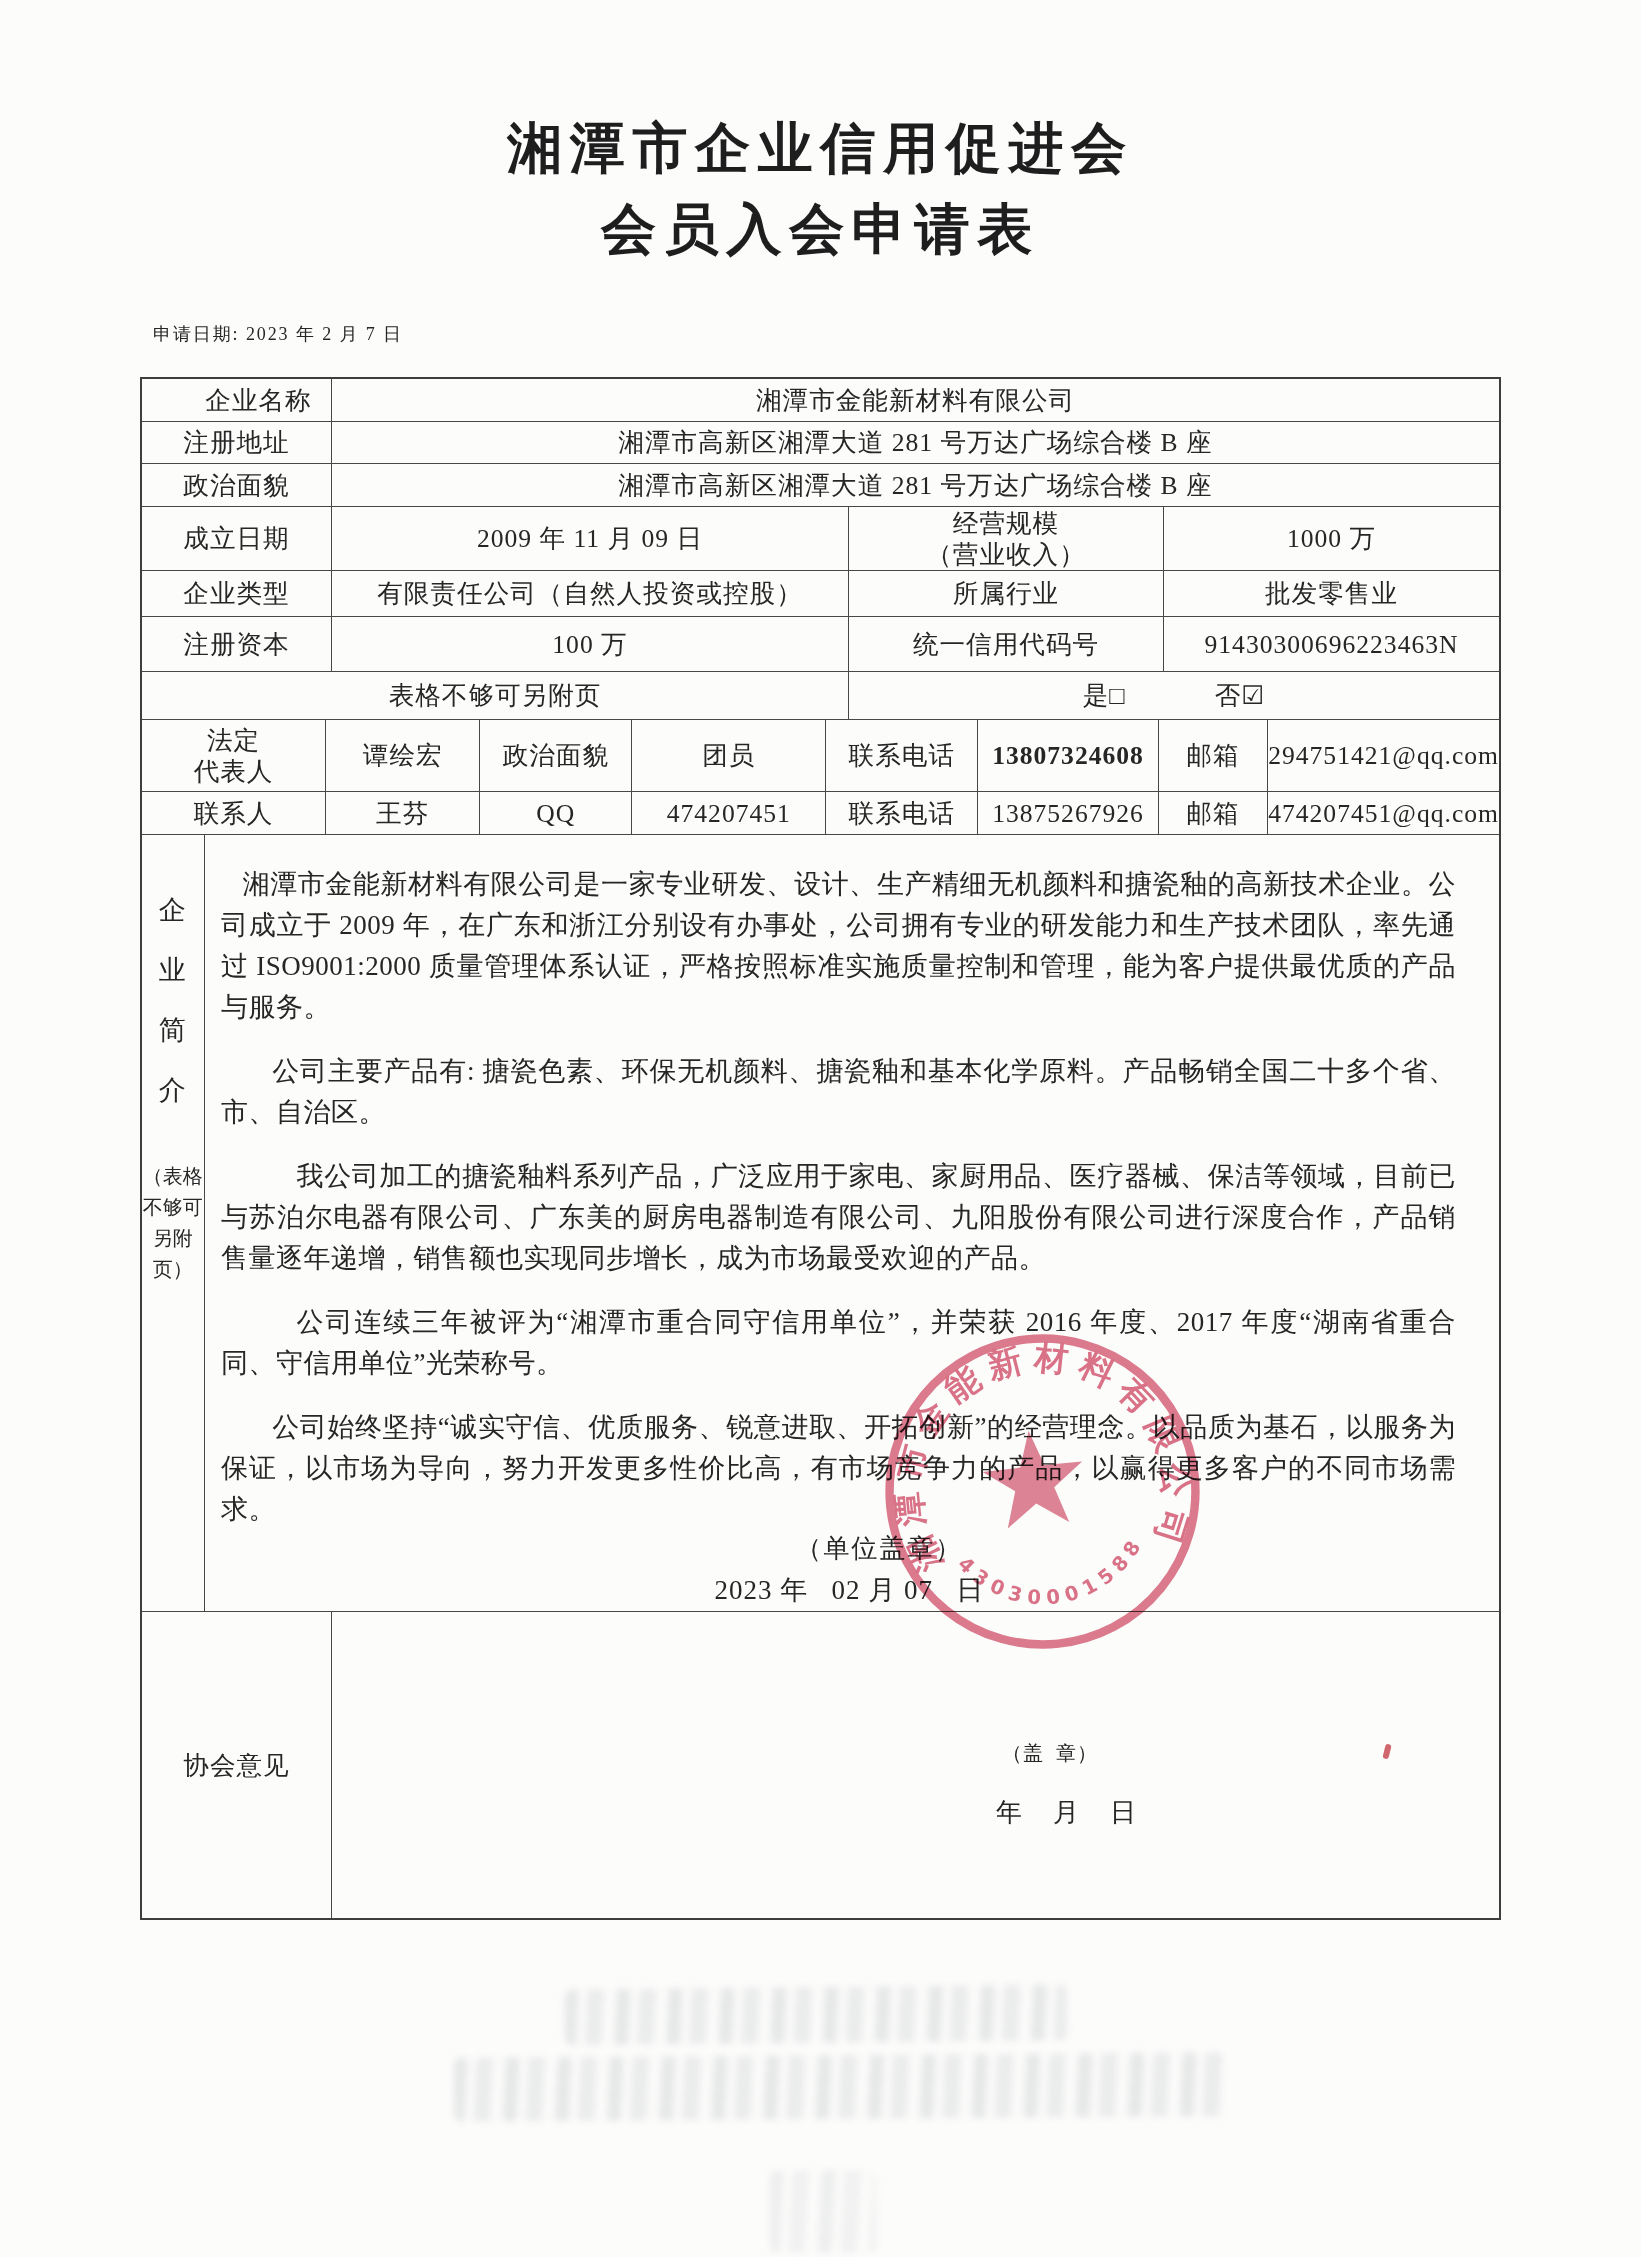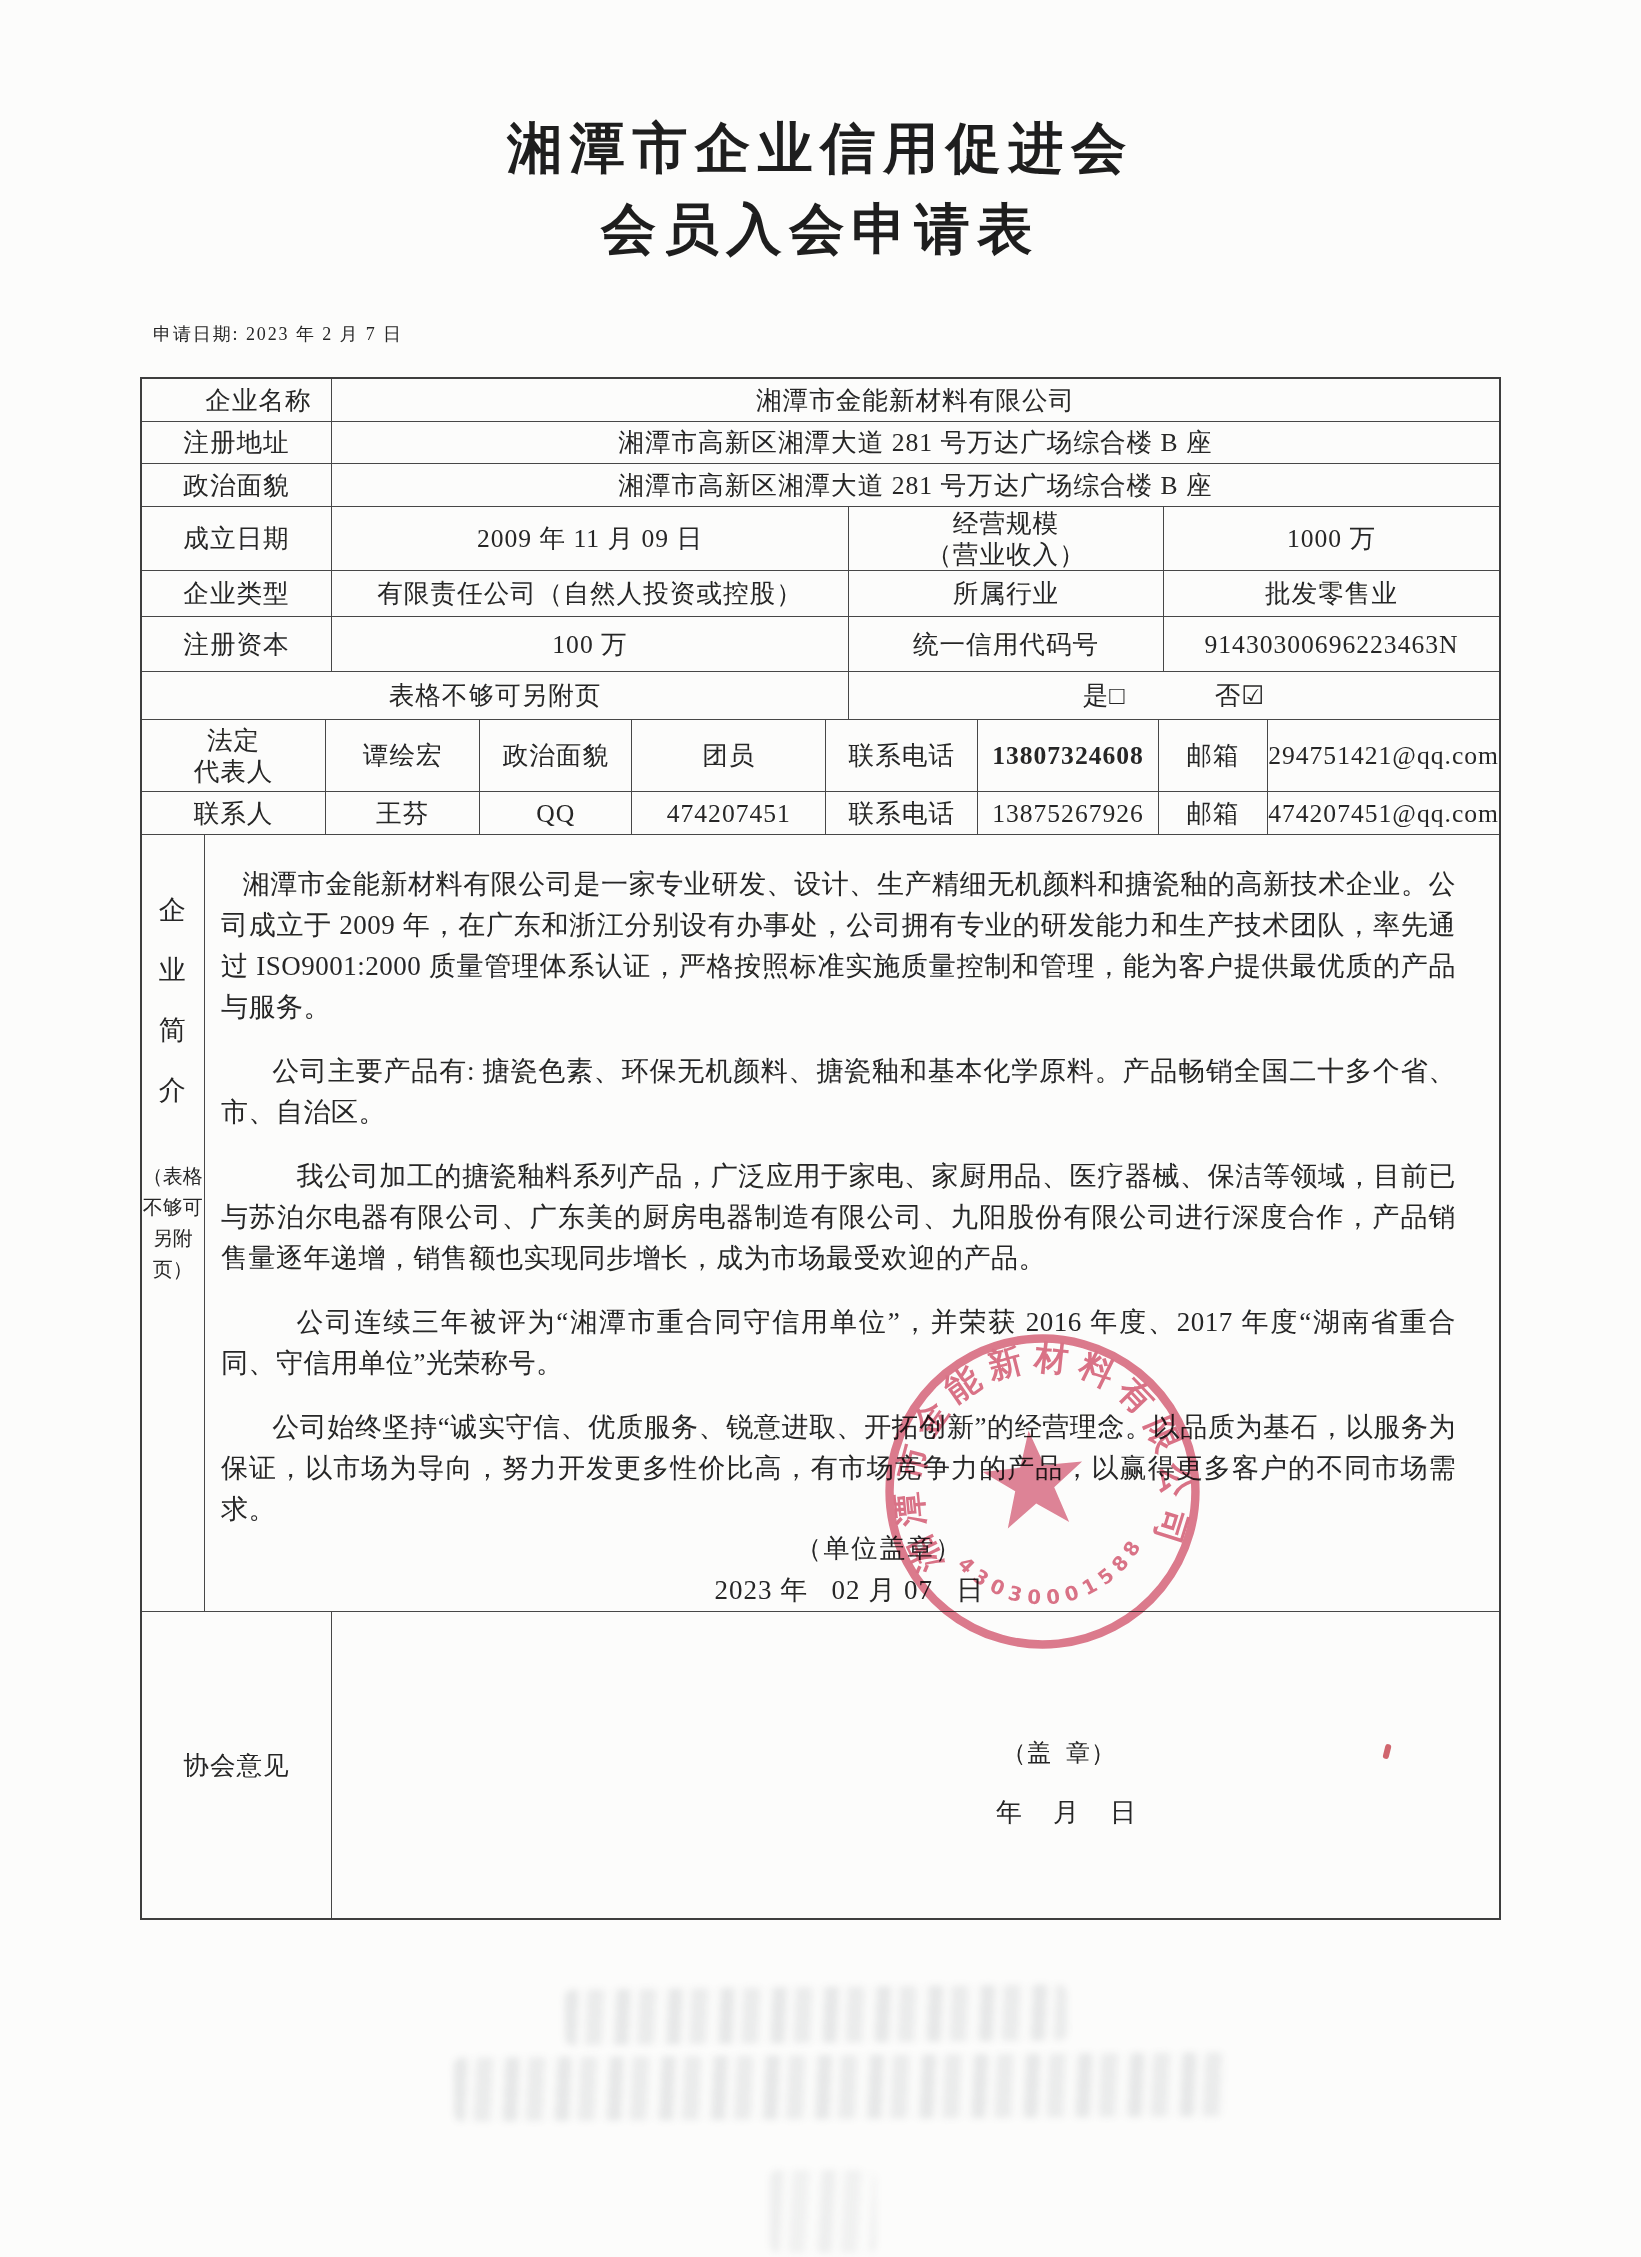--- a/index.html
+++ b/index.html
@@ -33,21 +33,21 @@
   .profile-label-cell { display:block; }
   .vchar { position:absolute; left:0; width:100%; text-align:center; font-size:27px; }
   .profile-note { position:absolute; left:0; width:100%; text-align:center; font-size:20px; letter-spacing:0; }
   .profile-body { display:block; padding:29px 43px 0 16.4px; text-align:justify; }
   .profile-body p { font-size:27px; line-height:41px; margin:0 0 23px 0; letter-spacing:0.5px; }
   .p1 { text-indent:0.8em; } .p2 { text-indent:1.9em; } .p3 { text-indent:2.8em; }
   .p4 { text-indent:2.8em; } .p5 { text-indent:1.9em; }
   .stamp-hint { position:absolute; left:591px; top:698px; font-size:26px; letter-spacing:1.9px; }
   .stamp-date { position:absolute; left:510px; top:740px; font-size:27px; white-space:pre; }
   .opinion-cell { display:block; }
-  .opinion-seal-hint { position:absolute; left:670px; top:126px; font-size:24px; white-space:pre; }
+  .opinion-seal-hint { position:absolute; left:670px; top:126px; font-size:20px; white-space:pre; }
   .opinion-date-hint { position:absolute; left:664px; top:185px; font-size:26px; white-space:pre; }
   .party-group { display:flex; gap:89px; }
   
   .seal {
     position:absolute; left:883px; top:1332px; width:319px; height:319px;
     opacity:0.82; mix-blend-mode:multiply; transform:rotate(-6deg);
     pointer-events:none;
   }
   
   .red-tick {

